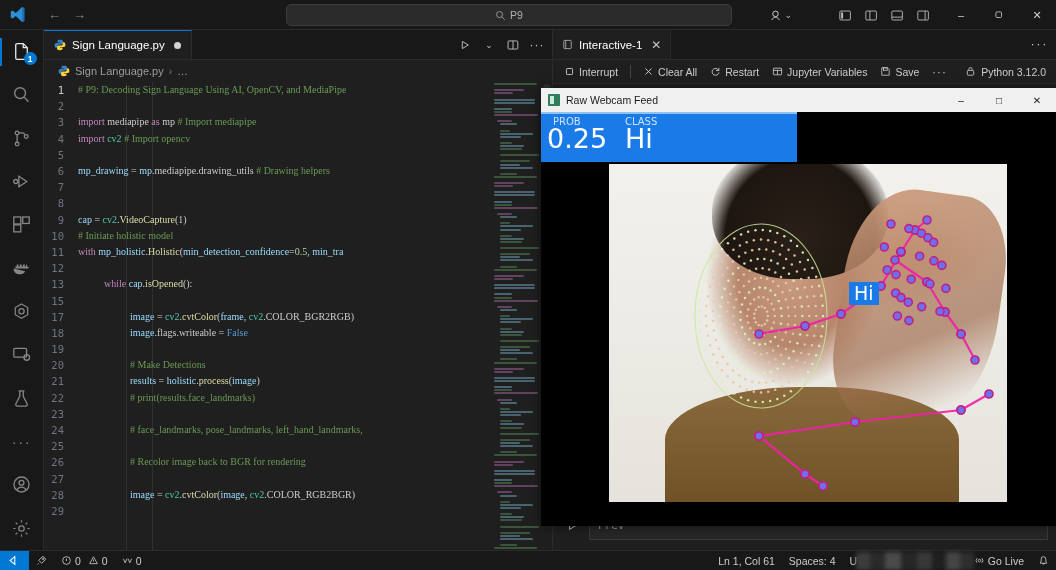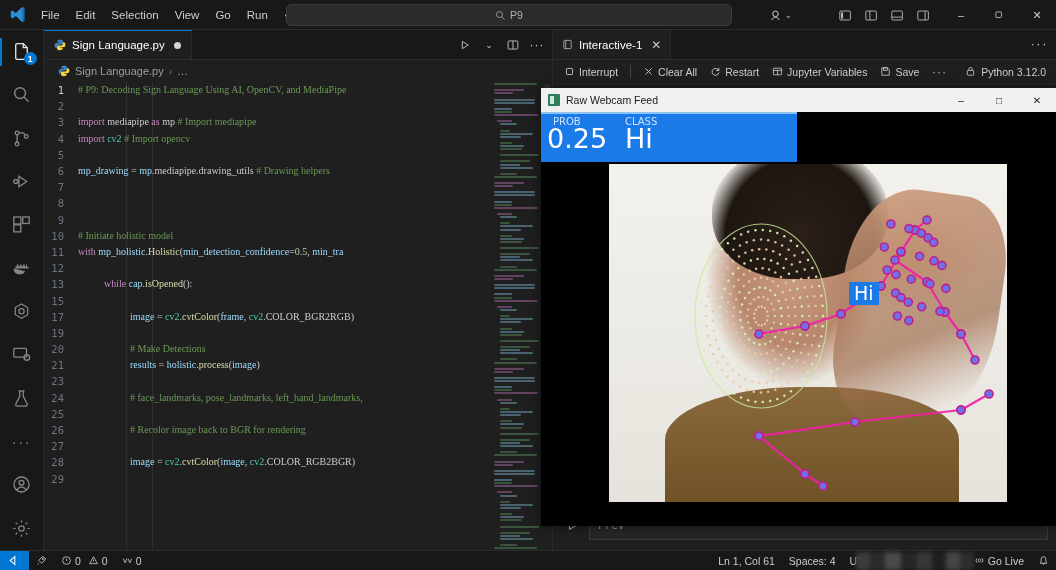--- a/index.html
+++ b/index.html
@@ -260,29 +260,20 @@
 <body>
 
 <div class="app">
 
   <div class="titlebar">
     <div class="vscode-logo">
       <svg viewBox="0 0 24 24">
           <path fill="#2b8fd8" d="M18.5 1.5L9.6 10 5 6.4 2.5 7.7v8.6L5 17.6l4.6-3.6 8.9 8.5 3.1-1.5V3z"></path>
           <path fill="#1f6fb2" d="M18.5 1.5v21l3.1-1.5V3z"></path>
         </svg>
-    </div>
-    <div class="menu">
-      <div class="menu-item">File</div>
-      <div class="menu-item">Edit</div>
-      <div class="menu-item">Selection</div>
-      <div class="menu-item">View</div>
-      <div class="menu-item">Go</div>
-      <div class="menu-item">Run</div>
-      <div class="menu-item">⋯</div>
     </div>
     <div class="nav-arrows">
       <span>←</span>
       <span>→</span>
     </div>
 
     <div class="searchbar">
       <svg class="mag" viewBox="0 0 16 16">
         <circle cx="6.6" cy="6.6" r="4.4" fill="none" stroke="#9a9a9a" stroke-width="1.4"></circle>
         <line x1="10" y1="10" x2="14" y2="14" stroke="#9a9a9a" stroke-width="1.4"></line>
@@ -457,30 +448,32 @@
       <div class="indent-guide" style="left:108px"></div>
       <div class="codelines" id="code-lines">
           <div class="cl"><div class="ln cur">1</div><div class="code" style="padding-left: 0px;"><span class="k-com"># P9: Decoding Sign Language Using AI, OpenCV, and MediaPipe</span></div></div>
           <div class="cl"><div class="ln">2</div><div class="code" style="padding-left: 0px;"></div></div>
           <div class="cl"><div class="ln">3</div><div class="code" style="padding-left: 0px;"><span class="k-kw">import </span><span class="k-pl">mediapipe </span><span class="k-kw">as </span><span class="k-pl">mp </span><span class="k-com"># Import mediapipe</span></div></div>
           <div class="cl"><div class="ln">4</div><div class="code" style="padding-left: 0px;"><span class="k-kw">import </span><span class="k-cls">cv2 </span><span class="k-com"># Import opencv</span></div></div>
           <div class="cl"><div class="ln">5</div><div class="code" style="padding-left: 0px;"></div></div>
           <div class="cl"><div class="ln">6</div><div class="code" style="padding-left: 0px;"><span class="k-var">mp_drawing </span><span class="k-pl">= </span><span class="k-var">mp</span><span class="k-pl">.mediapipe.drawing_utils </span><span class="k-com"># Drawing helpers</span></div></div>
           <div class="cl"><div class="ln">7</div></div>
           <div class="cl"><div class="ln">8</div><div class="code" style="padding-left: 0px;"></div></div>
-          <div class="cl"><div class="ln">9</div></div>
+          <div class="cl"><div class="ln">9</div><div class="code" style="padding-left: 0px;"><span class="k-var">cap </span><span class="k-pl">= </span><span class="k-cls">cv2</span><span class="k-pl">.</span><span class="k-fn">VideoCapture</span><span class="k-pl">(</span><span class="k-num">1</span><span class="k-pl">)</span></div></div>
           <div class="cl"><div class="ln">10</div><div class="code" style="padding-left: 0px;"><span class="k-com"># Initiate holistic model</span></div></div>
           <div class="cl"><div class="ln">11</div><div class="code" style="padding-left: 0px;"><span class="k-kw">with </span><span class="k-var">mp_holistic</span><span class="k-pl">.</span><span class="k-fn">Holistic</span><span class="k-pl">(</span><span class="k-var">min_detection_confidence</span><span class="k-pl">=</span><span class="k-num">0.5</span><span class="k-pl">, </span><span class="k-var">min_tra</span></div></div>
           <div class="cl"><div class="ln">12</div><div class="code" style="padding-left: 0px;"></div></div>
           <div class="cl"><div class="ln">13</div><div class="code" style="padding-left: 26px;"><span class="k-kw">while </span><span class="k-var">cap</span><span class="k-pl">.</span><span class="k-fn">isOpened</span><span class="k-pl">():</span></div></div>
           <div class="cl"><div class="ln">15</div><div class="code" style="padding-left: 0px;"></div></div>
           <div class="cl"><div class="ln">17</div><div class="code" style="padding-left: 52px;"><span class="k-var">image </span><span class="k-pl">= </span><span class="k-cls">cv2</span><span class="k-pl">.</span><span class="k-fn">cvtColor</span><span class="k-pl">(</span><span class="k-var">frame</span><span class="k-pl">, </span><span class="k-cls">cv2</span><span class="k-pl">.COLOR_BGR2RGB)</span></div></div>
+          <div class="cl"><div class="ln">18</div><div class="code" style="padding-left: 52px;"><span class="k-var">image</span><span class="k-pl">.flags.writeable </span><span class="k-pl">= </span><span class="k-kw2">False</span></div></div>
           <div class="cl"><div class="ln">19</div><div class="code" style="padding-left: 0px;"></div></div>
           <div class="cl"><div class="ln">20</div><div class="code" style="padding-left: 52px;"><span class="k-com"># Make Detections</span></div></div>
           <div class="cl"><div class="ln">21</div><div class="code" style="padding-left: 52px;"><span class="k-var">results </span><span class="k-pl">= </span><span class="k-var">holistic</span><span class="k-pl">.</span><span class="k-fn">process</span><span class="k-pl">(</span><span class="k-var">image</span><span class="k-pl">)</span></div></div>
+          <div class="cl"><div class="ln">22</div><div class="code" style="padding-left: 52px;"><span class="k-com"># print(results.face_landmarks)</span></div></div>
           <div class="cl"><div class="ln">23</div><div class="code" style="padding-left: 0px;"></div></div>
           <div class="cl"><div class="ln">24</div><div class="code" style="padding-left: 52px;"><span class="k-com"># face_landmarks, pose_landmarks, left_hand_landmarks,</span></div></div>
           <div class="cl"><div class="ln">25</div><div class="code" style="padding-left: 0px;"></div></div>
           <div class="cl"><div class="ln">26</div><div class="code" style="padding-left: 52px;"><span class="k-com"># Recolor image back to BGR for rendering</span></div></div>
           <div class="cl"><div class="ln">27</div></div>
           <div class="cl"><div class="ln">28</div><div class="code" style="padding-left: 52px;"><span class="k-var">image </span><span class="k-pl">= </span><span class="k-cls">cv2</span><span class="k-pl">.</span><span class="k-fn">cvtColor</span><span class="k-pl">(</span><span class="k-var">image</span><span class="k-pl">, </span><span class="k-cls">cv2</span><span class="k-pl">.COLOR_RGB2BGR)</span></div></div>
           <div class="cl"><div class="ln">29</div><div class="code" style="padding-left: 0px;"></div></div>
         </div>
       <div class="minimap" id="minimap">
           <div class="mm-line" style="margin-left: 4px; width: 43.2px; background: rgb(63, 95, 66);"></div>

